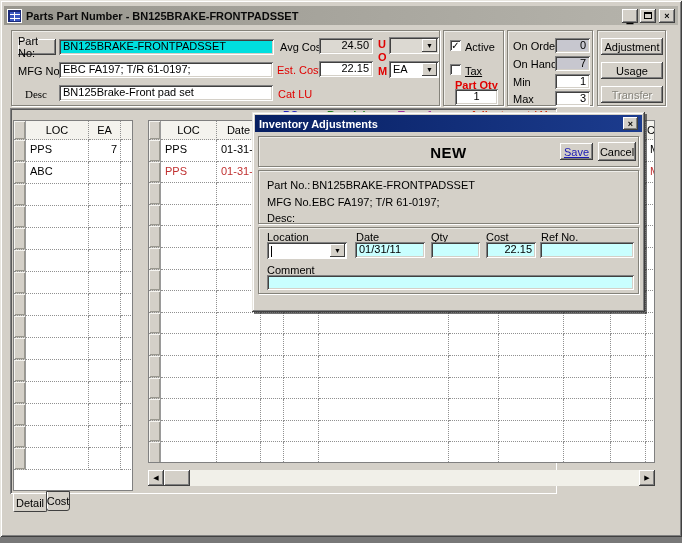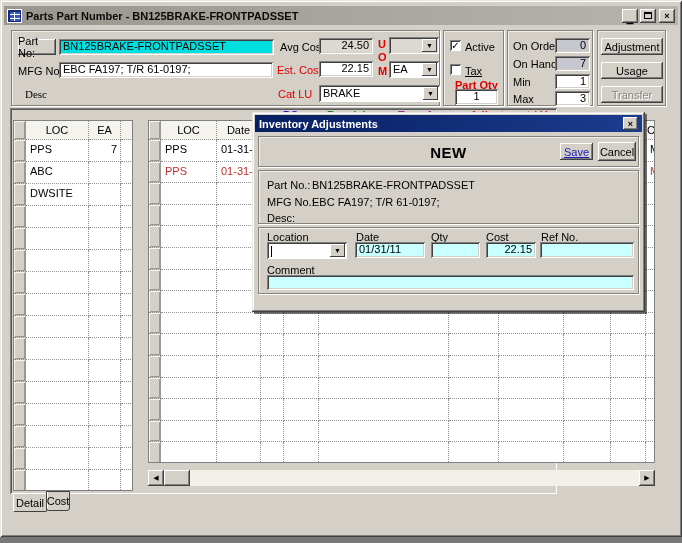--- a/index.html
+++ b/index.html
@@ -82,30 +82,27 @@
       <span class="tb-btn raised" style="margin-left:3px;">×</span>
     </span>
   </div>
 
   <div class="abs etched" style="left:11px;top:30px;width:429px;height:76px;">
     <div class="abs btn" style="left:6px;top:8px;width:38px;height:16px;">Part No:</div>
     <div class="abs field cyanB sunken" style="left:47px;top:8px;width:215px;height:16px;">BN125BRAKE-FRONTPADSSET</div>
     <label class="abs lbl" style="left:6px;top:34px;">MFG No.</label>
     <div class="abs field sunken" style="left:47px;top:31px;width:214px;height:16px;">EBC  FA197; T/R 61-0197;</div>
     <label class="abs lbl" style="left:13px;top:57px;font-family:Liberation Serif, serif;">Desc</label>
+    <div class="abs field sunken" style="left:47px;top:54px;width:214px;height:16px;">BN125Brake-Front pad set</div>
 
     <label class="abs lbl" style="left:268px;top:10px;">Avg Cost</label>
     <div class="abs field right sunken" style="left:307px;top:7px;width:54px;height:16px;background:#dcd9d2;">24.50</div>
     <label class="abs lbl red" style="left:265px;top:33px;">Est. Cost</label>
     <div class="abs field right sunken" style="left:307px;top:30px;width:54px;height:16px;">22.15</div>
     <label class="abs lbl red" style="left:266px;top:57px;">Cat LU</label>
-    <div class="abs combo" style="left:307px;top:54px;width:121px;height:17px;">
-      <span>BRAKE</span>
-      <span class="arrow">▼</span>
-    </div>
 
     <span class="abs red" style="left:366px;top:7px;font-weight:bold;">U</span>
     <span class="abs red" style="left:366px;top:20px;font-weight:bold;">O</span>
     <span class="abs red" style="left:366px;top:34px;font-weight:bold;">M</span>
     <div class="abs combo" style="left:377px;top:6px;width:50px;height:17px;background:#dcd9d2;">
       <span></span>
       <span class="arrow">▼</span>
     </div>
     <div class="abs combo" style="left:377px;top:30px;width:50px;height:17px;">
       <span>EA</span>
@@ -155,26 +152,20 @@
         </div>
         <div class="grow" style="height: 22px;">
           <div class="gcell rowhdr" style="width: 12px; height: 22px;"></div>
           <div class="gcell" style="width: 63px; height: 22px;">PPS</div>
           <div class="gcell num" style="width: 32px; height: 22px;">7</div>
           <div class="gcell" style="width: 14px; height: 22px;"></div>
         </div>
         <div class="grow" style="height: 22px;">
           <div class="gcell rowhdr" style="width: 12px; height: 22px;"></div>
           <div class="gcell" style="width: 63px; height: 22px;">ABC</div>
-          <div class="gcell num" style="width: 32px; height: 22px;"></div>
-          <div class="gcell" style="width: 14px; height: 22px;"></div>
-        </div>
-        <div class="grow" style="height: 22px;">
-          <div class="gcell rowhdr" style="width: 12px; height: 22px;"></div>
-          <div class="gcell" style="width: 63px; height: 22px;">DWSITE</div>
           <div class="gcell num" style="width: 32px; height: 22px;"></div>
           <div class="gcell" style="width: 14px; height: 22px;"></div>
         </div>
         <div class="grow" style="height: 22px;">
           <div class="gcell rowhdr" style="width: 12px; height: 22px;"></div>
           <div class="gcell" style="width: 63px; height: 22px;"></div>
           <div class="gcell num" style="width: 32px; height: 22px;"></div>
           <div class="gcell" style="width: 14px; height: 22px;"></div>
         </div>
         <div class="grow" style="height: 22px;">

